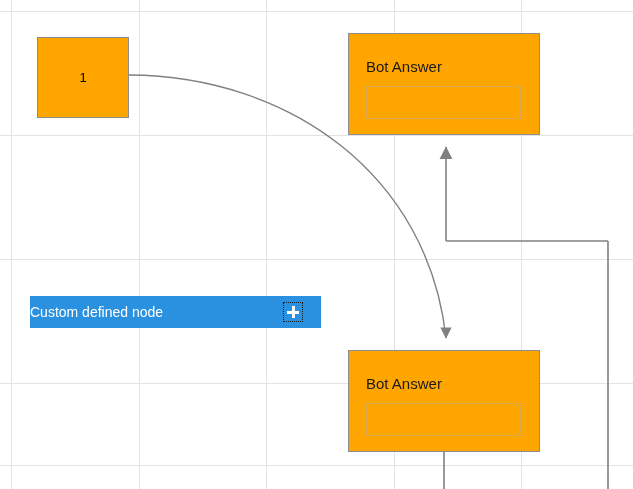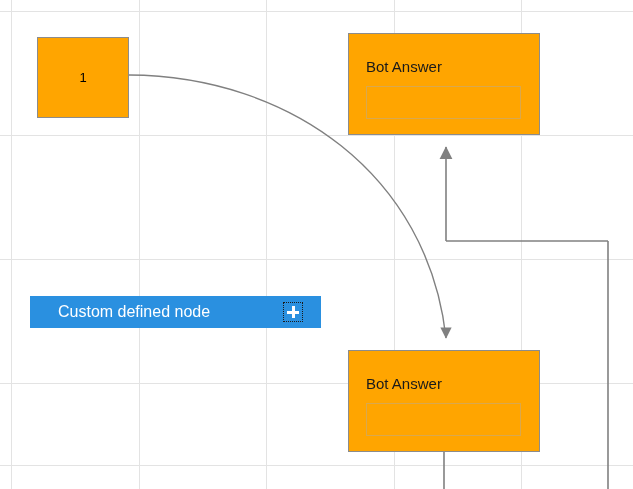--- a/index.html
+++ b/index.html
@@ -70,22 +70,21 @@
     top: 296px;
     width: 291px;
     height: 32px;
     box-sizing: border-box;
     background: #2a90e0;
     display: flex;
     align-items: center;
   }
   .palette-bar .palette-label {
     color: #ffffff;
-    font-size: 16px;
-    margin-left: 28px;
+    font-size: 14px;
     line-height: 1;
     white-space: nowrap;
   }
   .palette-bar .plus-box {
     position: absolute;
     right: 18px;
     top: 6px;
     width: 20px;
     height: 20px;
     box-sizing: border-box;

